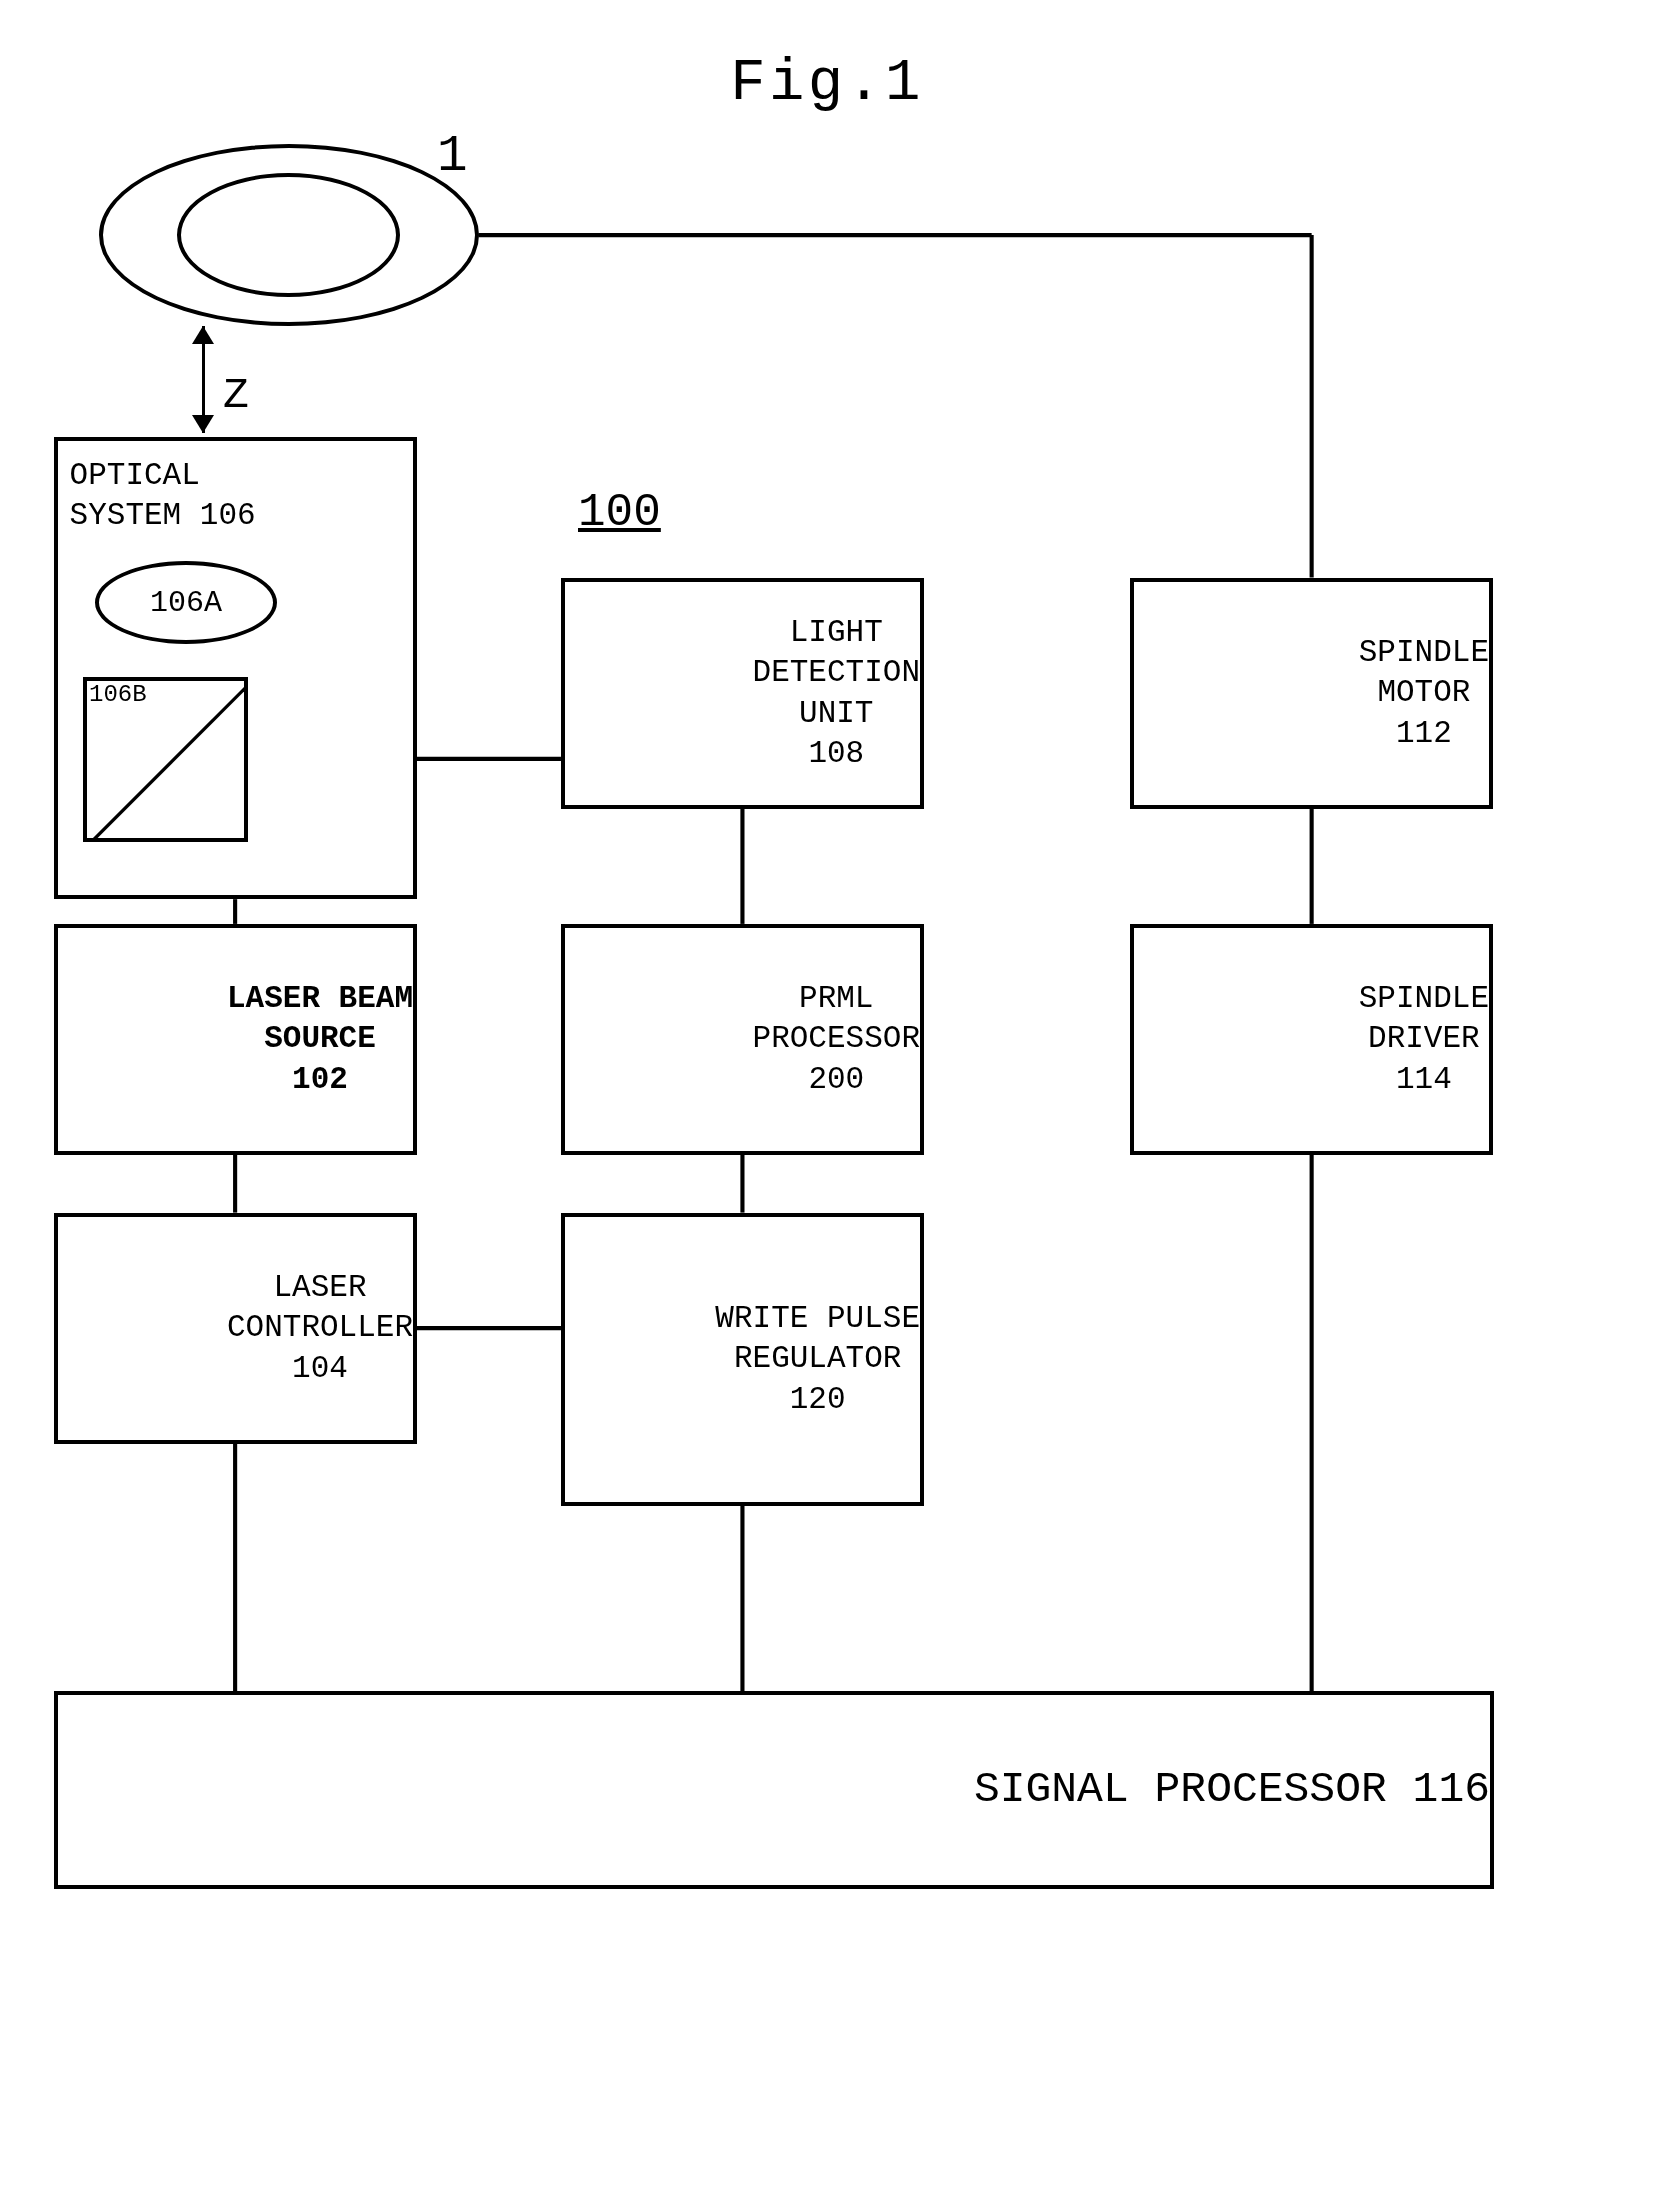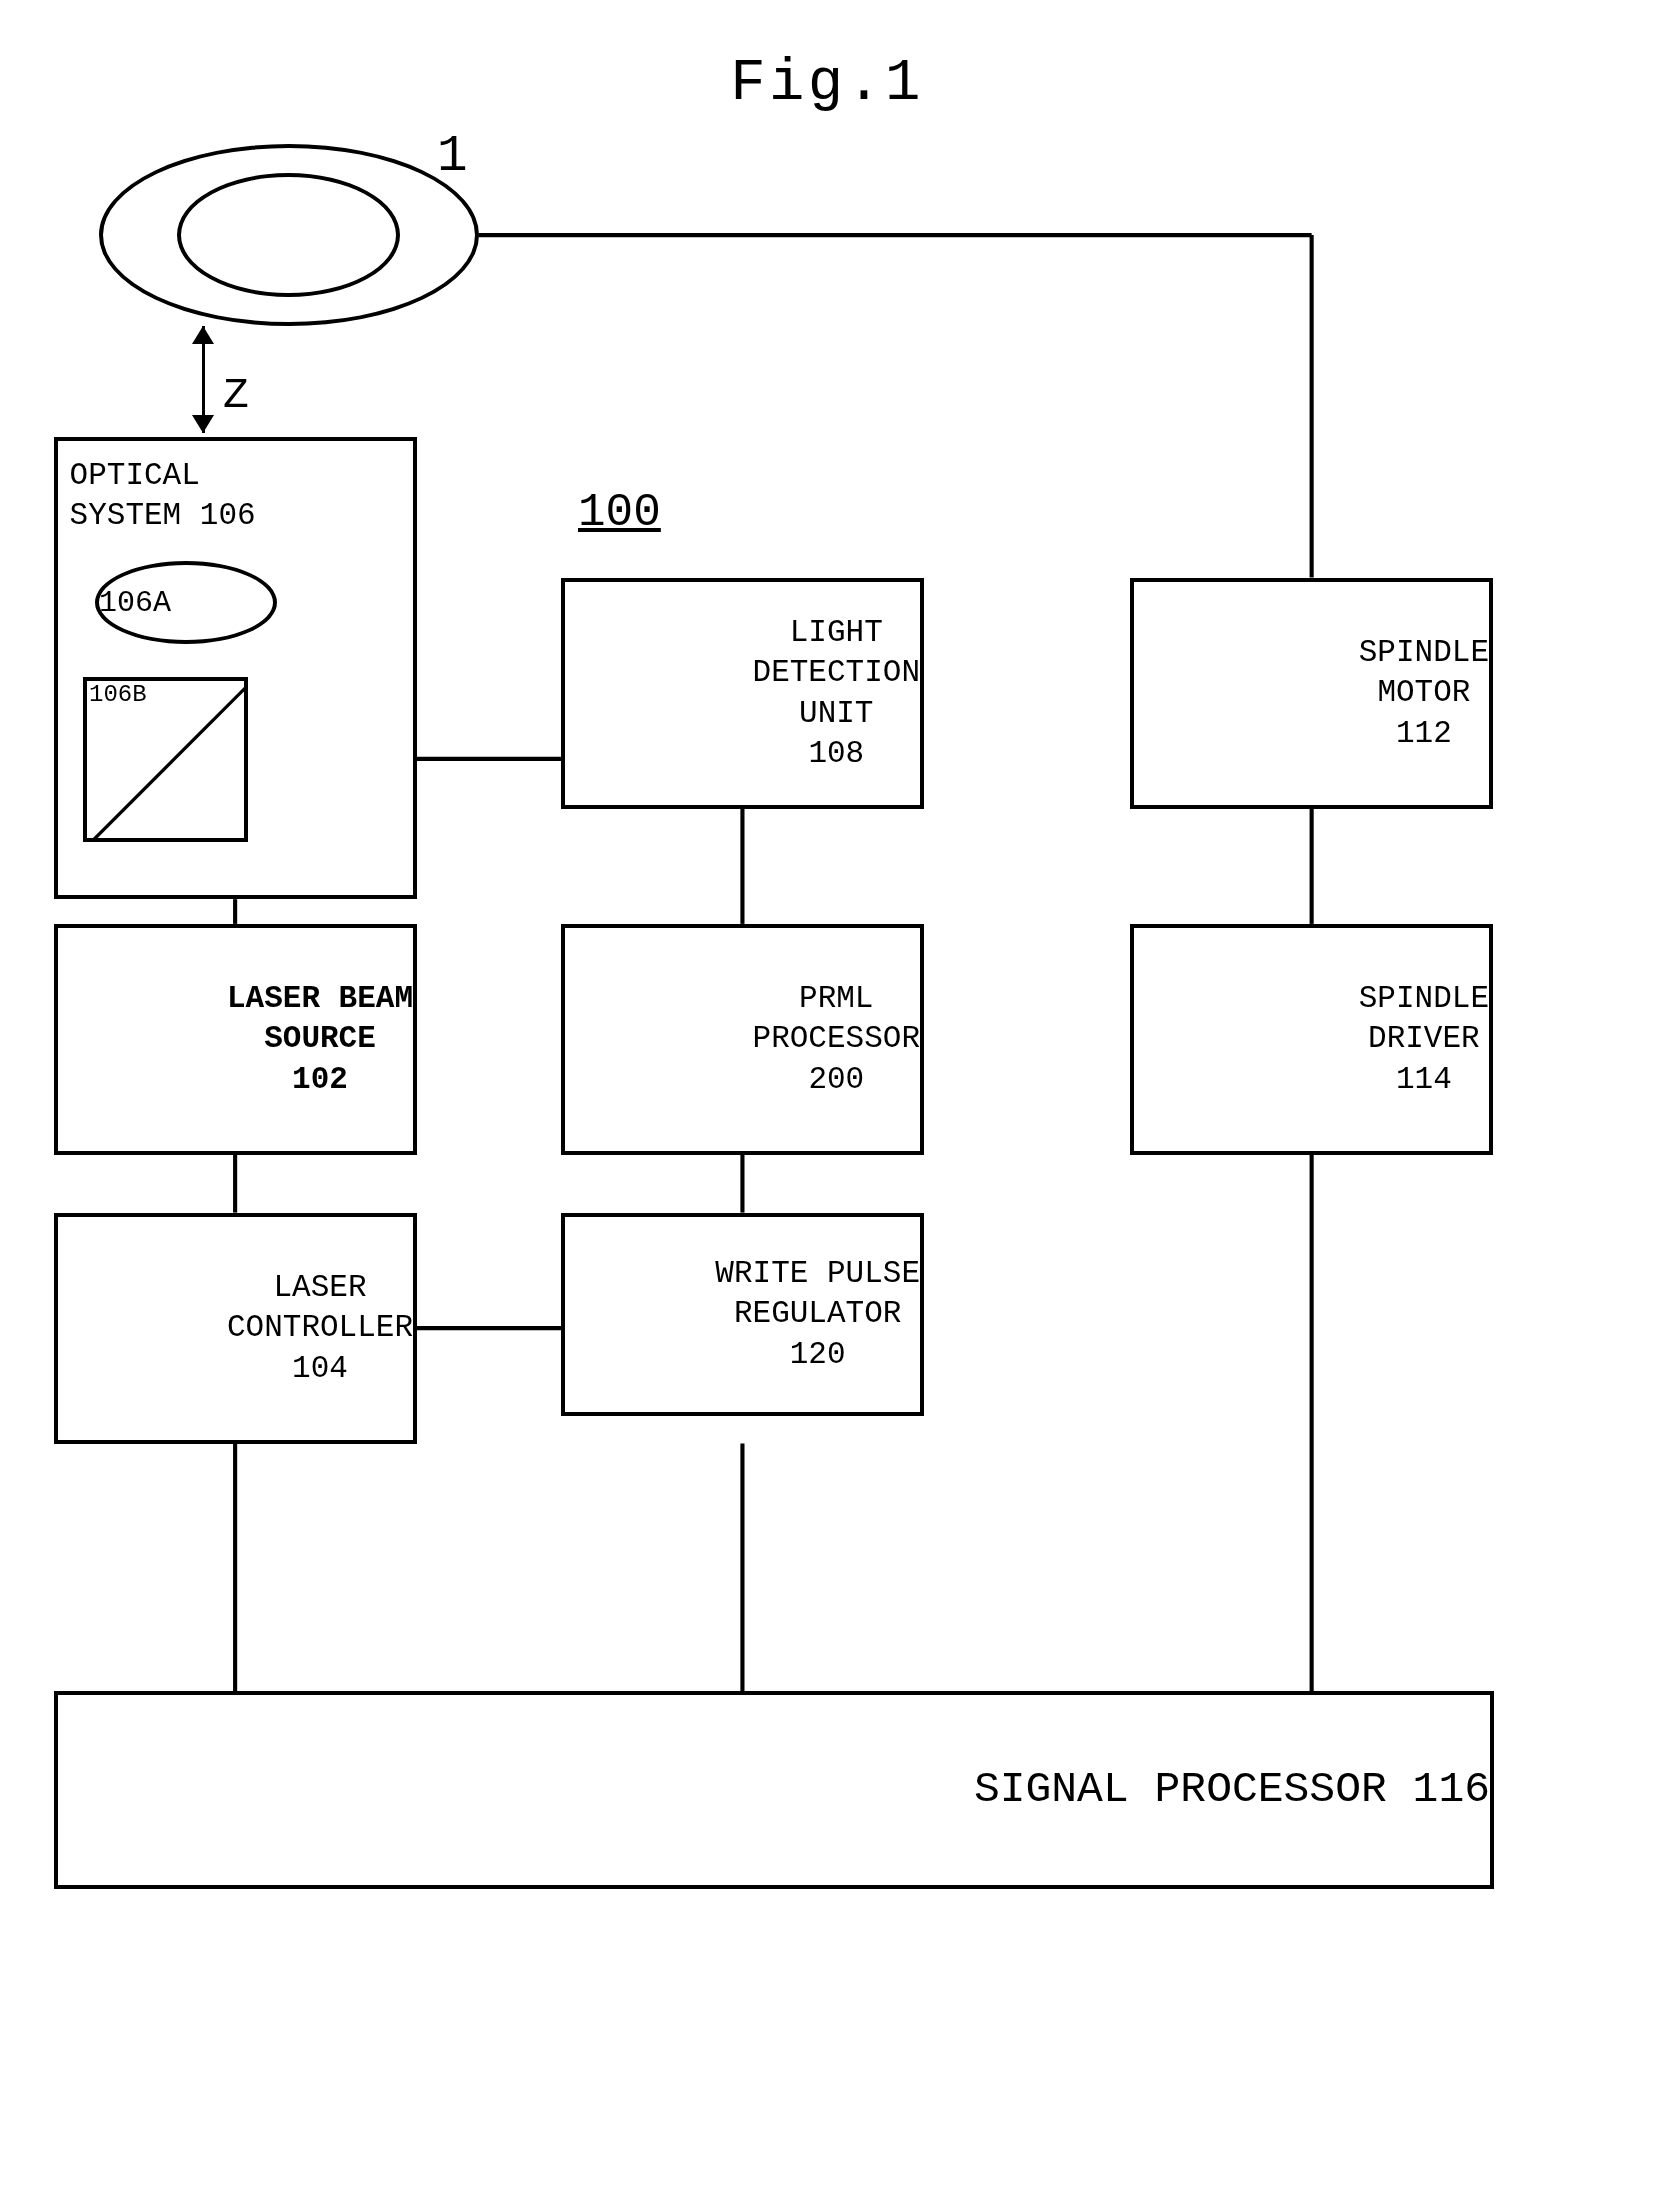--- a/index.html
+++ b/index.html
@@ -158,20 +158,21 @@
       position: absolute;
       top: 561px;
       left: 95px;
       width: 182px;
       height: 83px;
       border: 4.1px solid #000;
       border-radius: 50%;
       background: #fff;
       display: flex;
       align-items: center;
+      justify-content: center;
       font-size: 30px;
       font-family: 'Courier New', Courier, monospace;
     }
 
     
     .box-106b {
       position: absolute;
       top: 677px;
       left: 83px;
       width: 165px;
@@ -227,21 +228,21 @@
       left: 561px;
       width: 363px;
       height: 231px;
     }
 
     
     .box-write {
       top: 1213px;
       left: 561px;
       width: 363px;
-      height: 203px;
+      height: 293px;
     }
 
     
     .box-spindle-motor {
       top: 578px;
       left: 1130px;
       width: 363px;
       height: 231px;
     }
 

